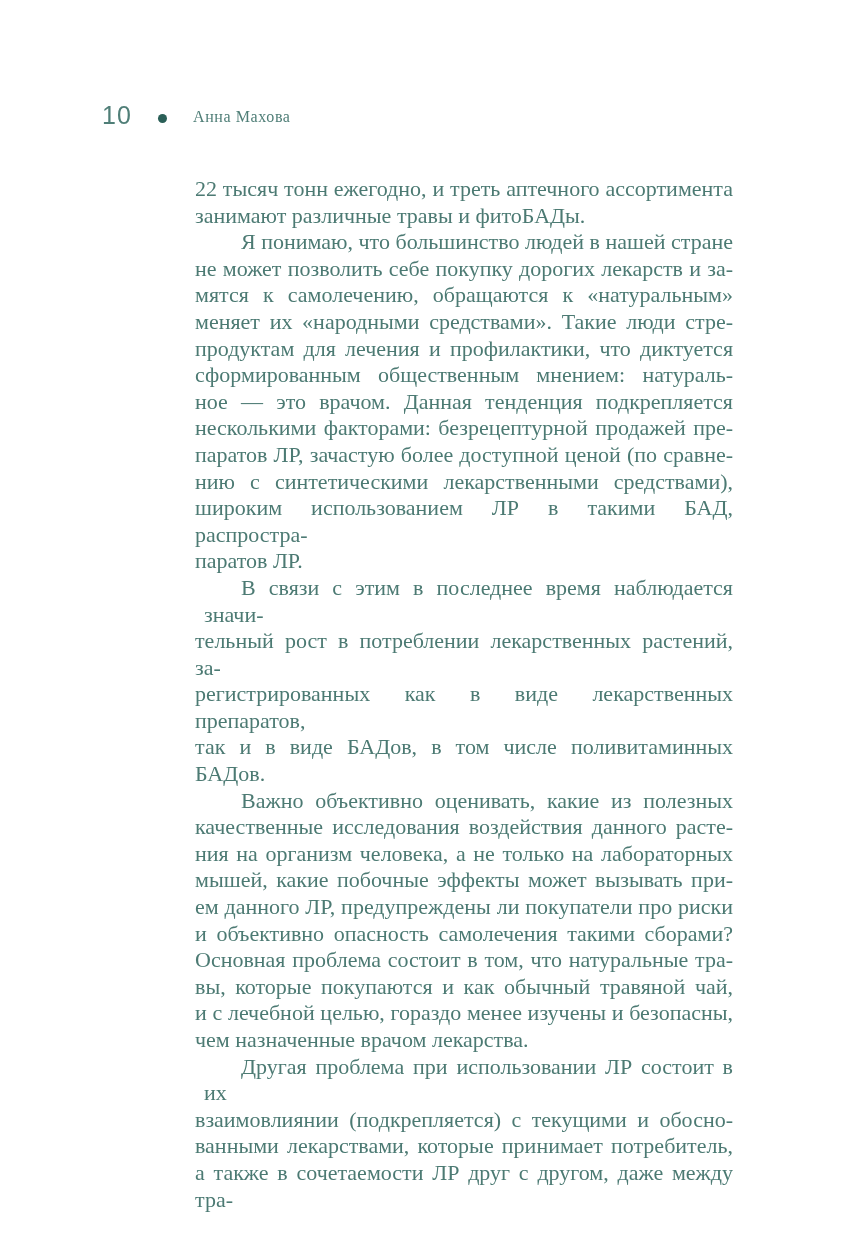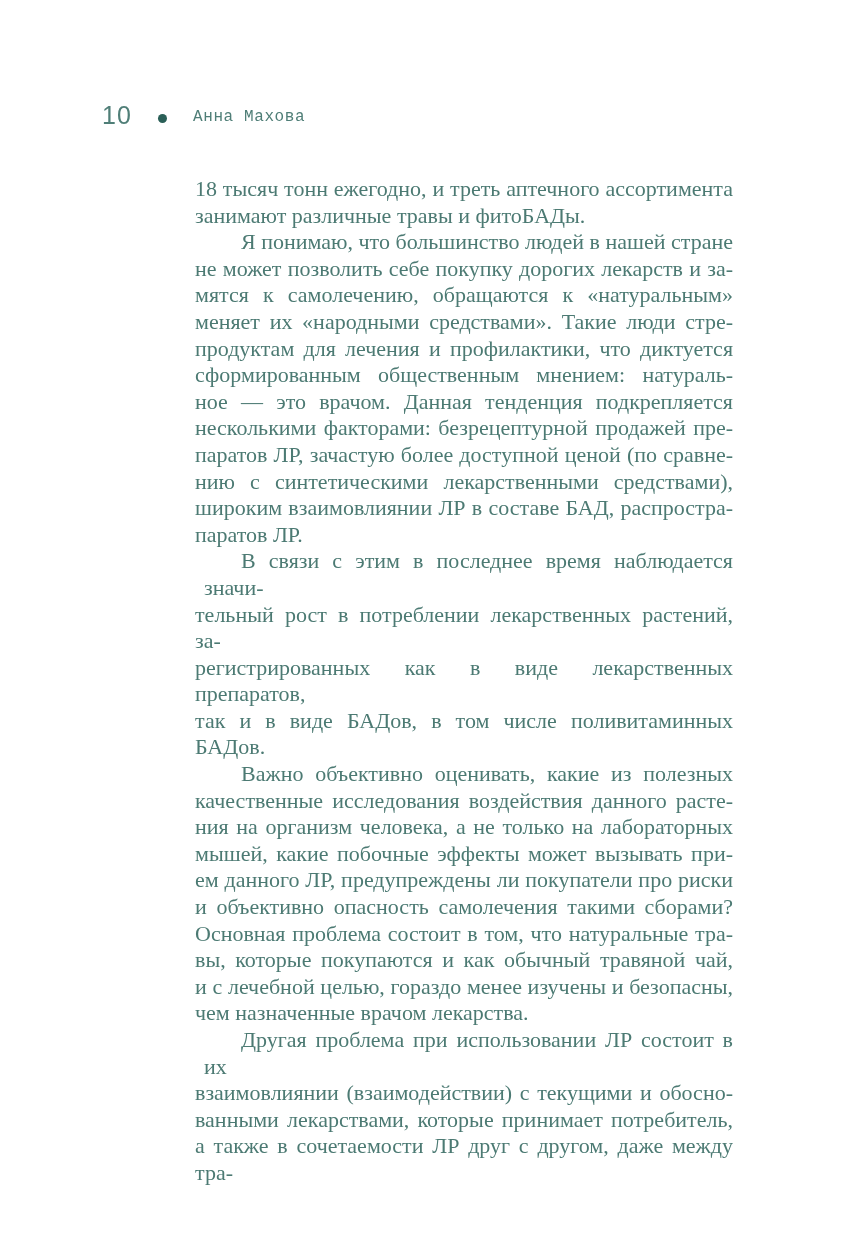--- a/index.html
+++ b/index.html
@@ -41,21 +41,21 @@
     top: 12px;
     width: 9px;
     height: 9px;
     border-radius: 50%;
     background: #2a5f57;
   }
   .running-author {
     position: absolute;
     left: 193px;
     top: 6px;
-    font-family: Liberation Mono, monospace;
+    font-family: Liberation Serif, serif;
     font-size: 16px;
     font-weight: 400;
     letter-spacing: 0.6px;
     color: #4f7e77;
     line-height: 18px;
   }
   
   .body-text {
     position: absolute;
     left: 195px;
@@ -79,35 +79,35 @@
 
 <div class="page">
   <div class="header">
     <div class="page-number">10</div>
     <div class="header-dot"></div>
     <div class="running-author">Анна Махова</div>
   </div>
 
   <div class="body-text">
       <div class="paragraph">
-        <div class="line">18 тысяч тонн ежегодно, и треть аптечного ассортимента</div>
+        <div class="line">22 тысяч тонн ежегодно, и треть аптечного ассортимента</div>
         <div class="line last">занимают различные травы и фитоБАДы.</div>
       </div>
       <div class="paragraph">
         <div class="line indent">Я понимаю, что большинство людей в нашей стране</div>
         <div class="line">не может позволить себе покупку дорогих лекарств и за-</div>
         <div class="line">мятся к самолечению, обращаются к «натуральным»</div>
         <div class="line">меняет их «народными средствами». Такие люди стре-</div>
         <div class="line">продуктам для лечения и профилактики, что диктуется</div>
         <div class="line">сформированным общественным мнением: натураль-</div>
         <div class="line">ное — это врачом. Данная тенденция подкрепляется</div>
         <div class="line">несколькими факторами: безрецептурной продажей пре-</div>
         <div class="line">паратов ЛР, зачастую более доступной ценой (по сравне-</div>
         <div class="line">нию с синтетическими лекарственными средствами),</div>
-        <div class="line">широким взаимовлиянии ЛР в составе БАД, распростра-</div>
+        <div class="line">широким использованием ЛР в такими БАД, распростра-</div>
         <div class="line last">паратов ЛР.</div>
       </div>
       <div class="paragraph">
         <div class="line indent">В связи с этим в последнее время наблюдается значи-</div>
         <div class="line">тельный рост в потреблении лекарственных растений, за-</div>
         <div class="line">регистрированных как в виде лекарственных препаратов,</div>
         <div class="line last">так и в виде БАДов, в том числе поливитаминных БАДов.</div>
       </div>
       <div class="paragraph">
         <div class="line indent">Важно объективно оценивать, какие из полезных</div>
@@ -116,18 +116,18 @@
         <div class="line">мышей, какие побочные эффекты может вызывать при-</div>
         <div class="line">ем данного ЛР, предупреждены ли покупатели про риски</div>
         <div class="line">и объективно опасность самолечения такими сборами?</div>
         <div class="line">Основная проблема состоит в том, что натуральные тра-</div>
         <div class="line">вы, которые покупаются и как обычный травяной чай,</div>
         <div class="line">и с лечебной целью, гораздо менее изучены и безопасны,</div>
         <div class="line last">чем назначенные врачом лекарства.</div>
       </div>
       <div class="paragraph">
         <div class="line indent">Другая проблема при использовании ЛР состоит в их</div>
-        <div class="line">взаимовлиянии (взаимодействии) с текущими и обосно-</div>
+        <div class="line">взаимовлиянии (подкрепляется) с текущими и обосно-</div>
         <div class="line">ванными лекарствами, которые принимает потребитель,</div>
         <div class="line">а также в сочетаемости ЛР друг с другом, даже между тра-</div>
       </div>
     </div>
 </div>
 
 </body></html>

